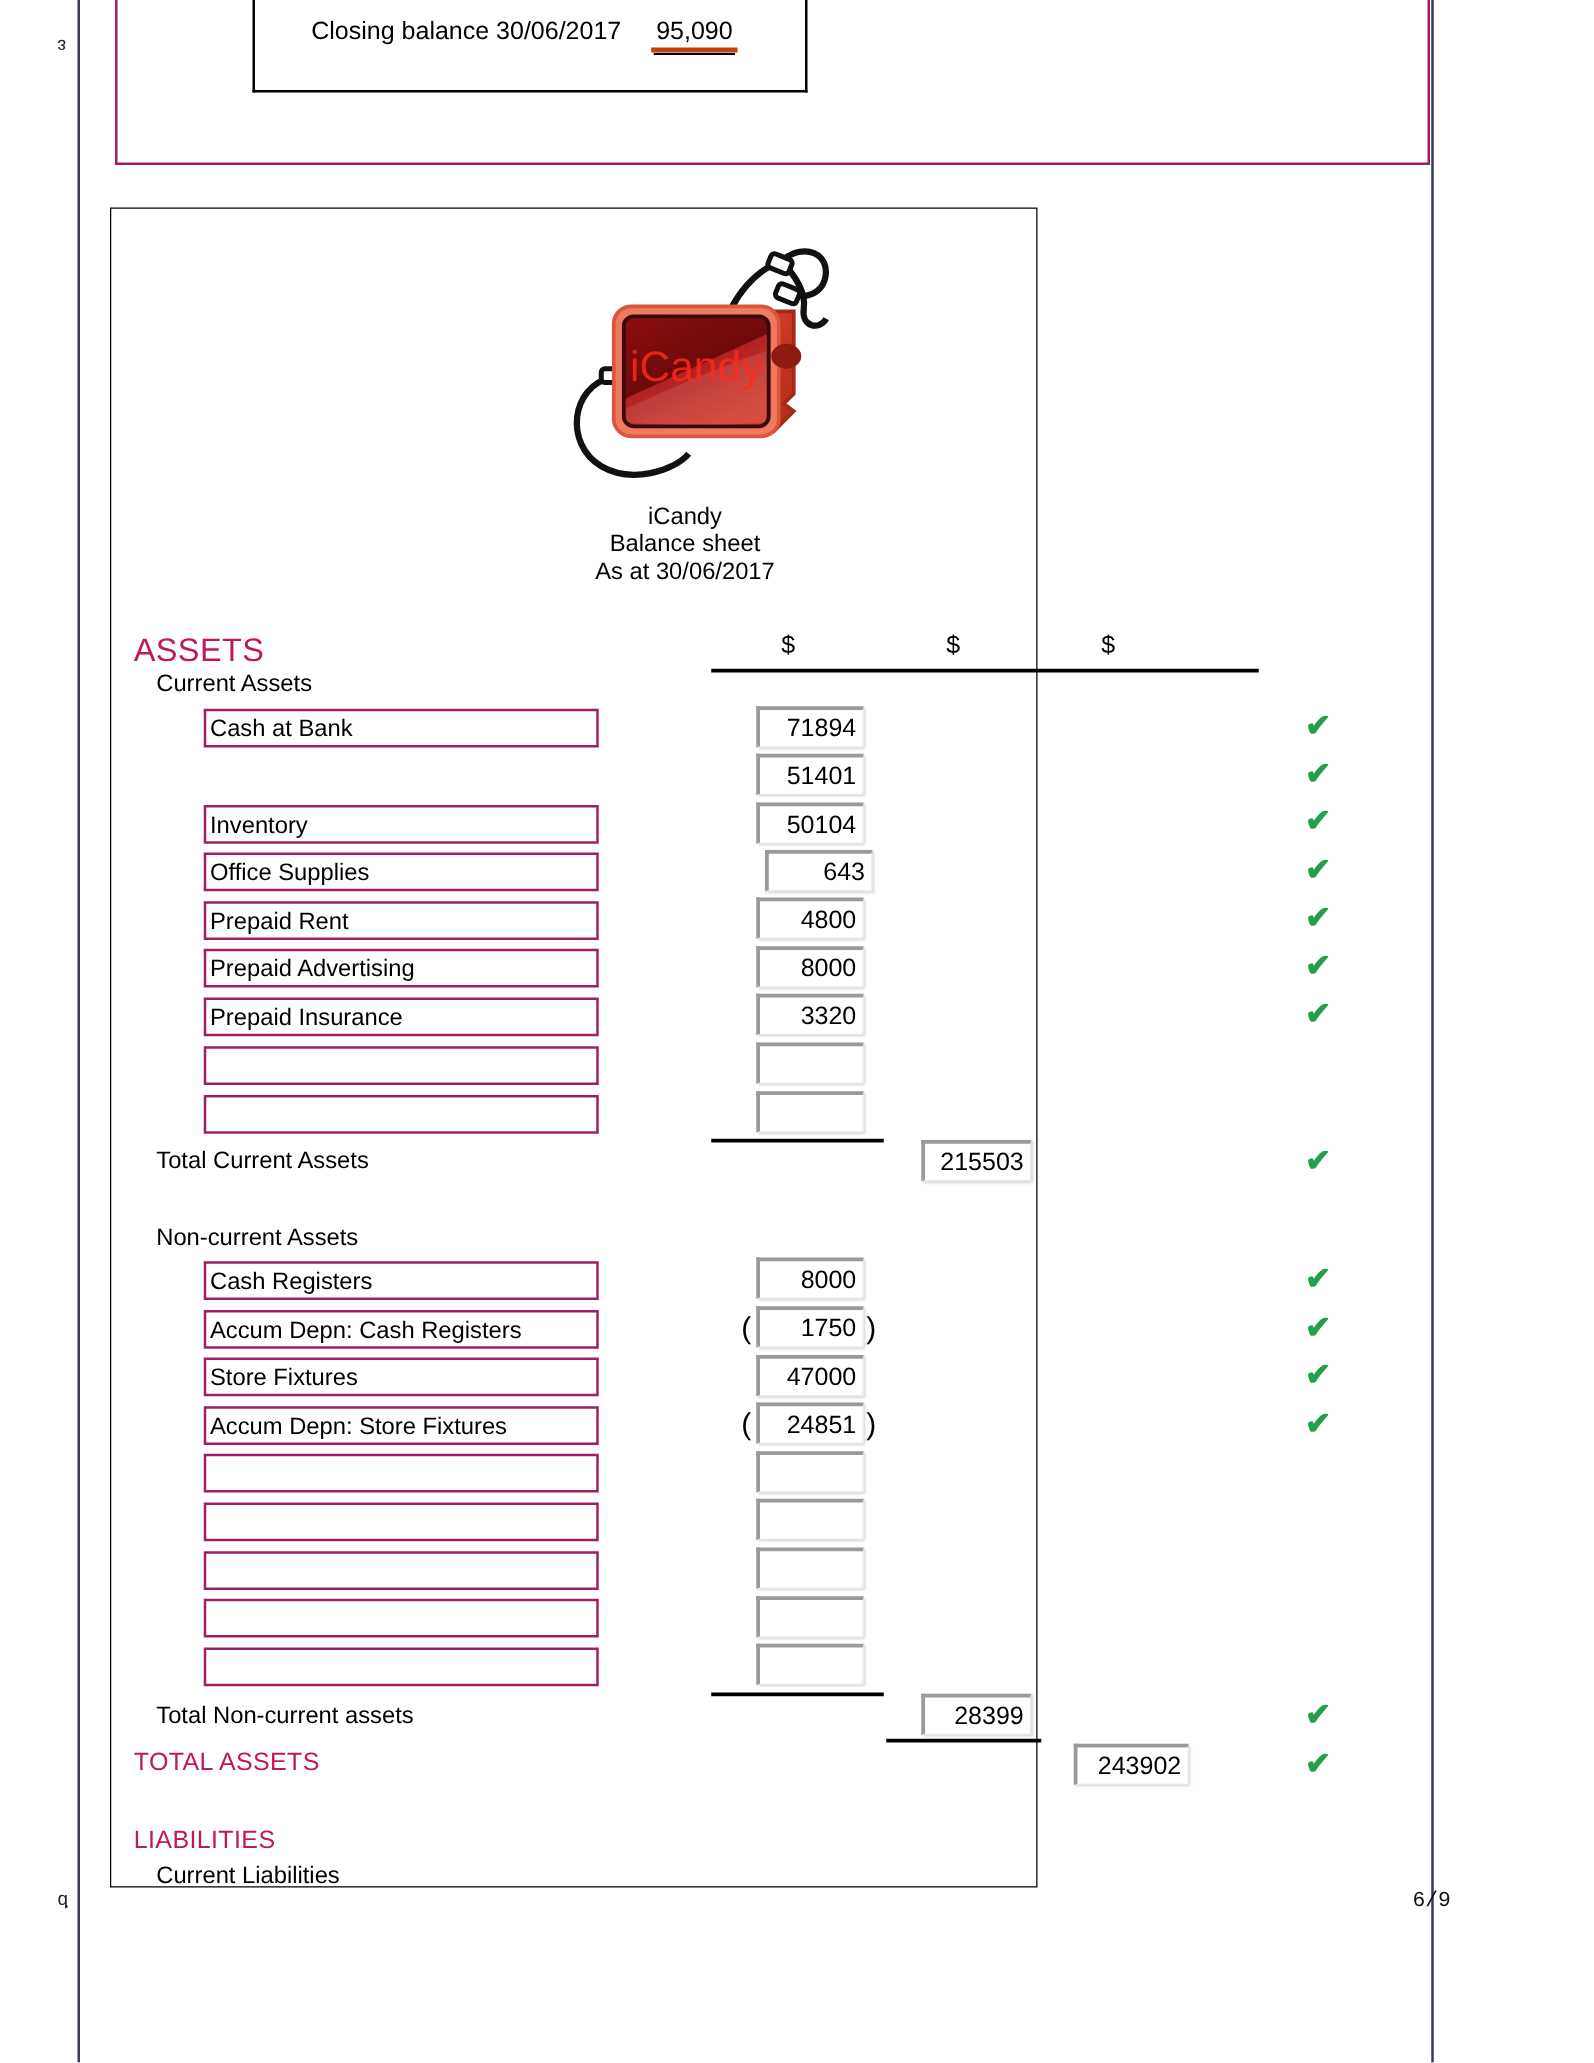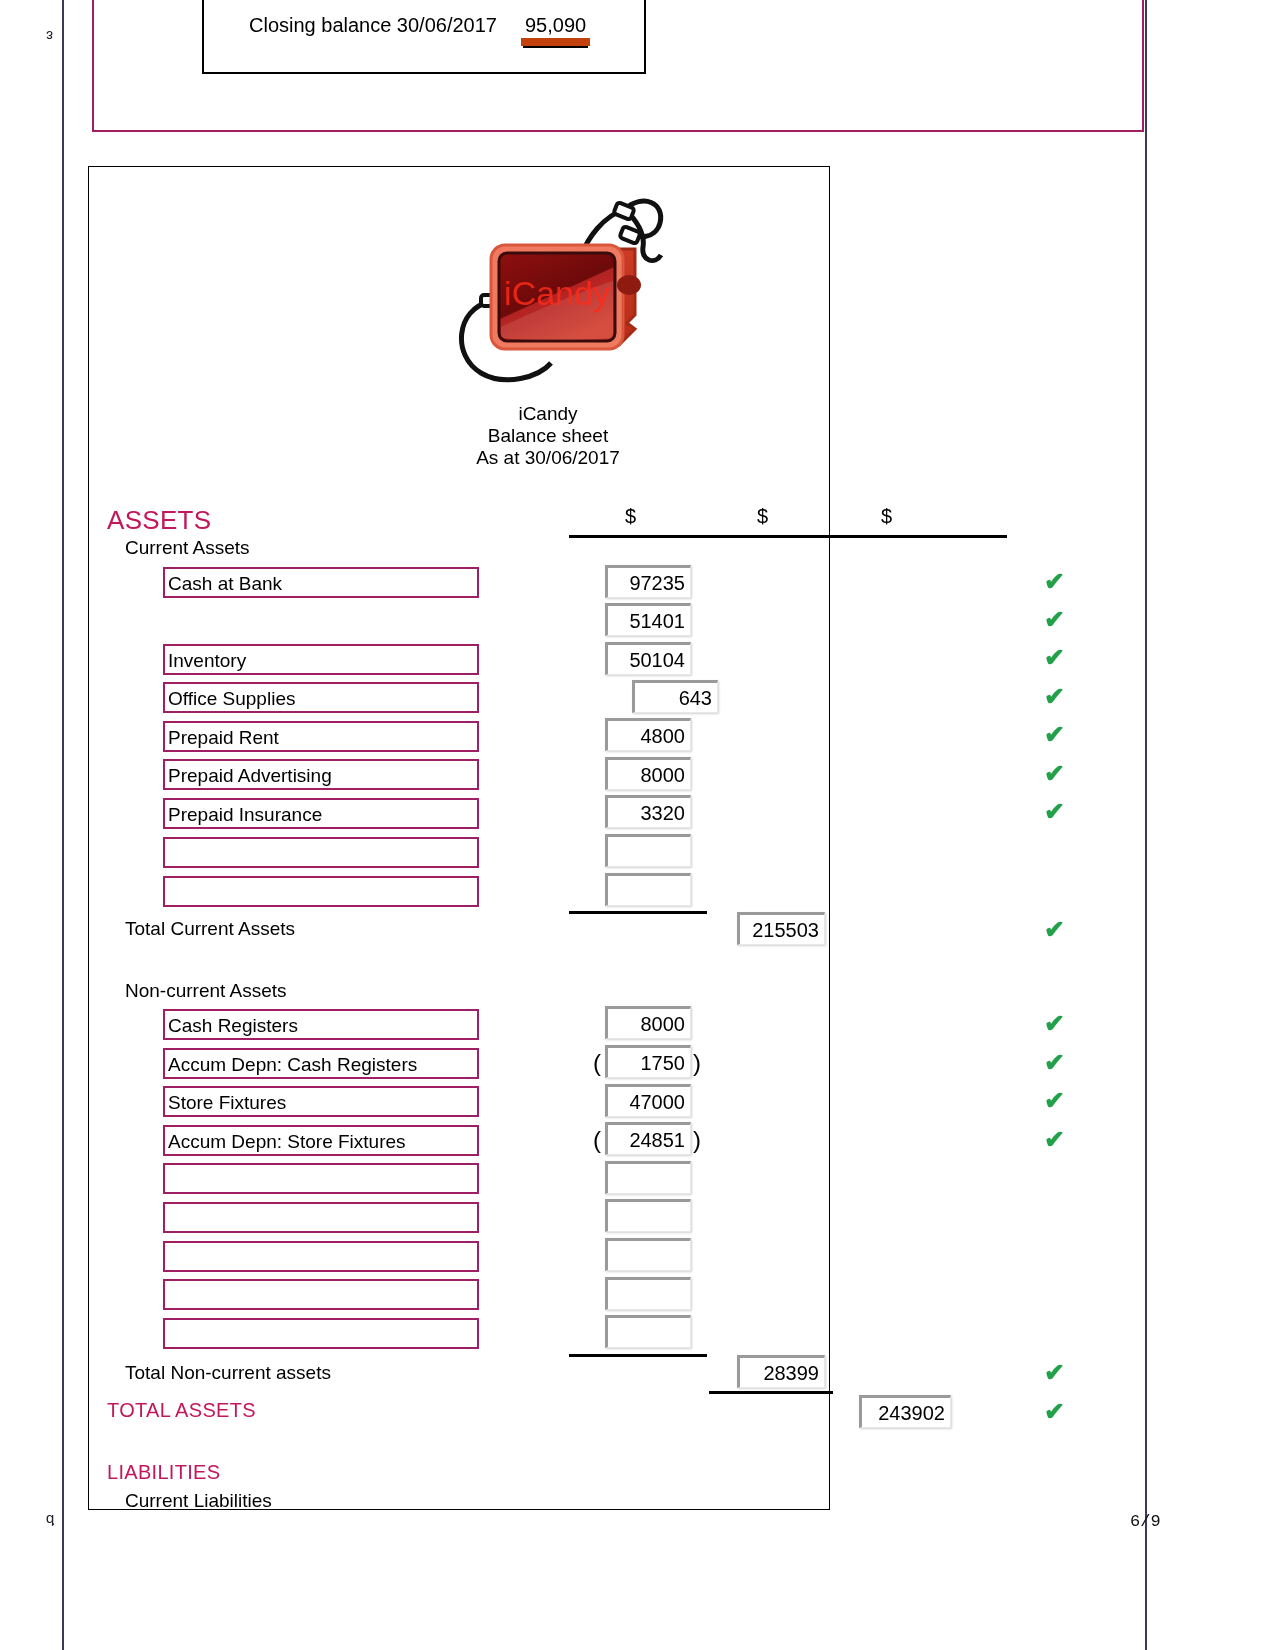--- a/index.html
+++ b/index.html
@@ -78,21 +78,21 @@
   .closing-row {
     position: absolute;
     left: 45px;
     top: 20px;
     white-space: nowrap;
     font-size: 20px;
   }
   .closing-amt {
     display: inline-block;
     margin-left: 24px;
-    border-bottom: 8px solid #c2410c;
+    border-bottom: 4px solid #c2410c;
     box-shadow: 0 4px 0 -2px #000;
     padding: 0 4px 1px 4px;
   }
 
   
   .sheet-frame {
     position: absolute;
     left: 88px;
     top: 166px;
     width: 742px;
@@ -293,41 +293,41 @@
     <span class="d3">$</span>
   </div>
   <div class="head-rule"></div>
 
   <div class="sub-head" style="top:370px">Current Assets</div>
 
   <div class="acct" style="top:400px">
       <span>Cash at Bank</span>
     </div>
   <div class="valbox" style="left:516px;top:398px">
-      <span>97235</span>
+      <span>71894</span>
     </div>
   <div class="chk" style="left:955px;top:402px">✔</div>
 
   <div class="valbox" style="left:516px;top:436px">
       <span>51401</span>
     </div>
   <div class="chk" style="left:955px;top:440px">✔</div>
 
   <div class="acct" style="top:477px">
       <span>Inventory</span>
     </div>
   <div class="valbox" style="left:516px;top:475px">
       <span>50104</span>
     </div>
   <div class="chk" style="left:955px;top:478px">✔</div>
 
   <div class="acct" style="top:515px">
       <span>Office Supplies</span>
     </div>
-  <div class="valbox" style="left:543px;top:513px">
+  <div class="valbox" style="left:523px;top:513px">
       <span>643</span>
     </div>
   <div class="chk" style="left:955px;top:517px">✔</div>
 
   <div class="acct" style="top:554px">
       <span>Prepaid Rent</span>
     </div>
   <div class="valbox" style="left:516px;top:551px">
       <span>4800</span>
     </div>

